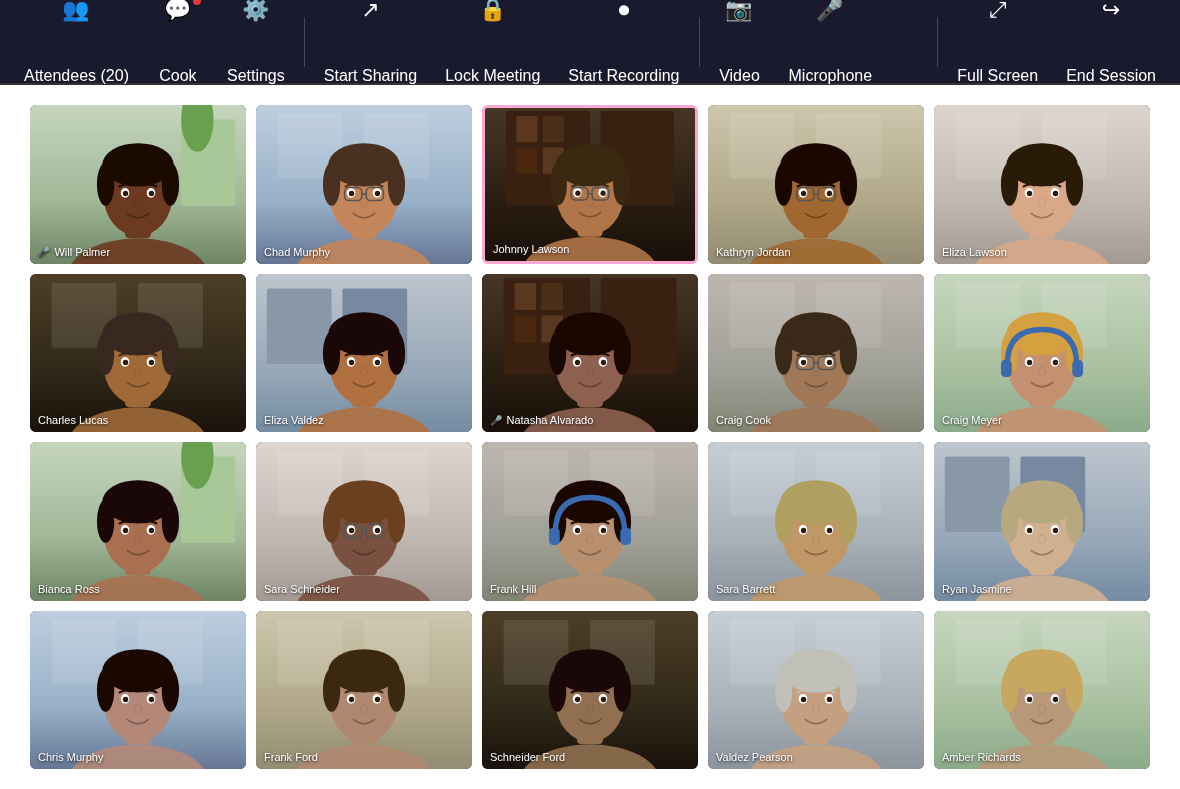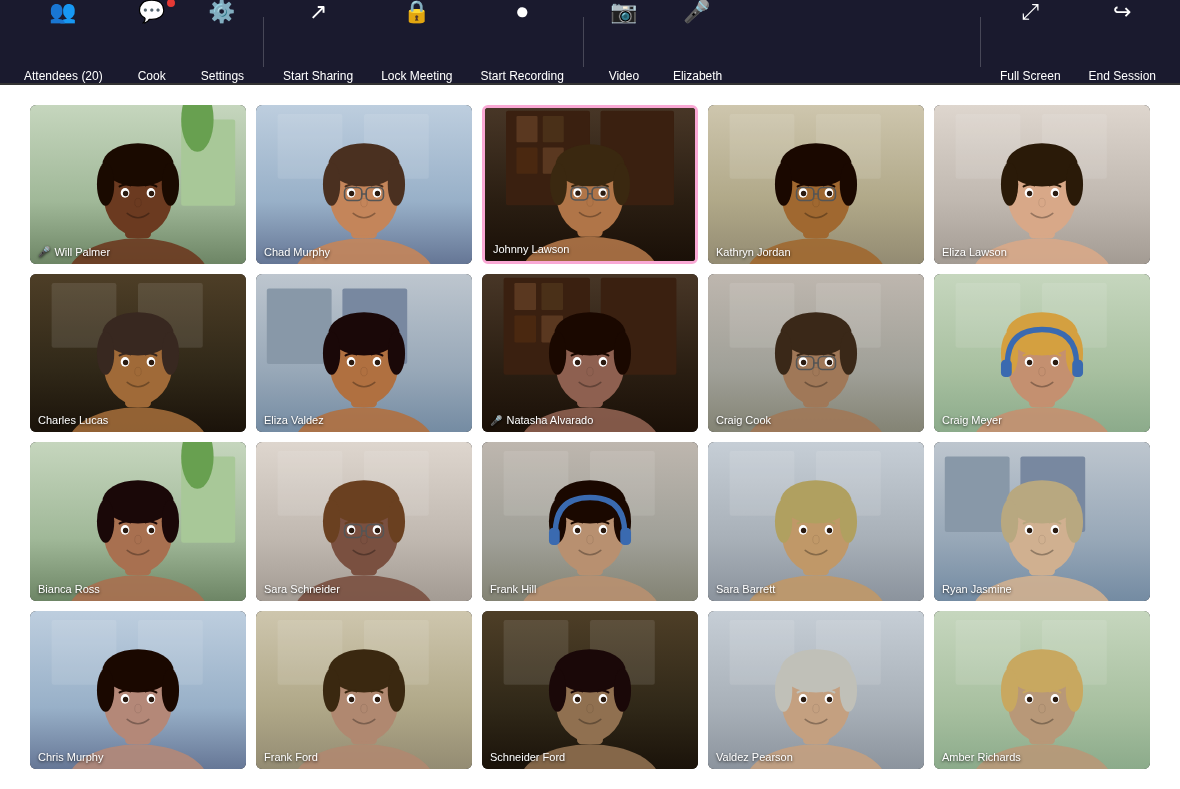--- a/index.html
+++ b/index.html
@@ -40,21 +40,21 @@
       gap: 6px;
       position: relative;
     }
 
     .toolbar-icon {
       font-size: 22px;
       line-height: 1;
     }
 
     .toolbar-label {
-      font-size: 12px;
+      font-size: 16px;
       white-space: nowrap;
       font-weight: 400;
       margin-top: 40px;
     }
 
     .toolbar-divider {
       width: 1px;
       height: 50px;
       background: rgba(255,255,255,0.2);
       margin: 0 5px;
@@ -175,21 +175,21 @@
 
     <div class="toolbar-divider"></div>
 
     <div class="toolbar-item">
       <span class="toolbar-icon">📷</span>
       <span class="toolbar-label">Video</span>
     </div>
 
     <div class="toolbar-item">
       <span class="toolbar-icon">🎤</span>
-      <span class="toolbar-label">Elizabeth</span>
+      <span class="toolbar-label">Microphone</span>
     </div>
   </div>
 
   <div class="toolbar-group">
     <div class="toolbar-divider"></div>
 
     <div class="toolbar-item">
       <span class="toolbar-icon">⤢</span>
       <span class="toolbar-label">Full Screen</span>
     </div>

